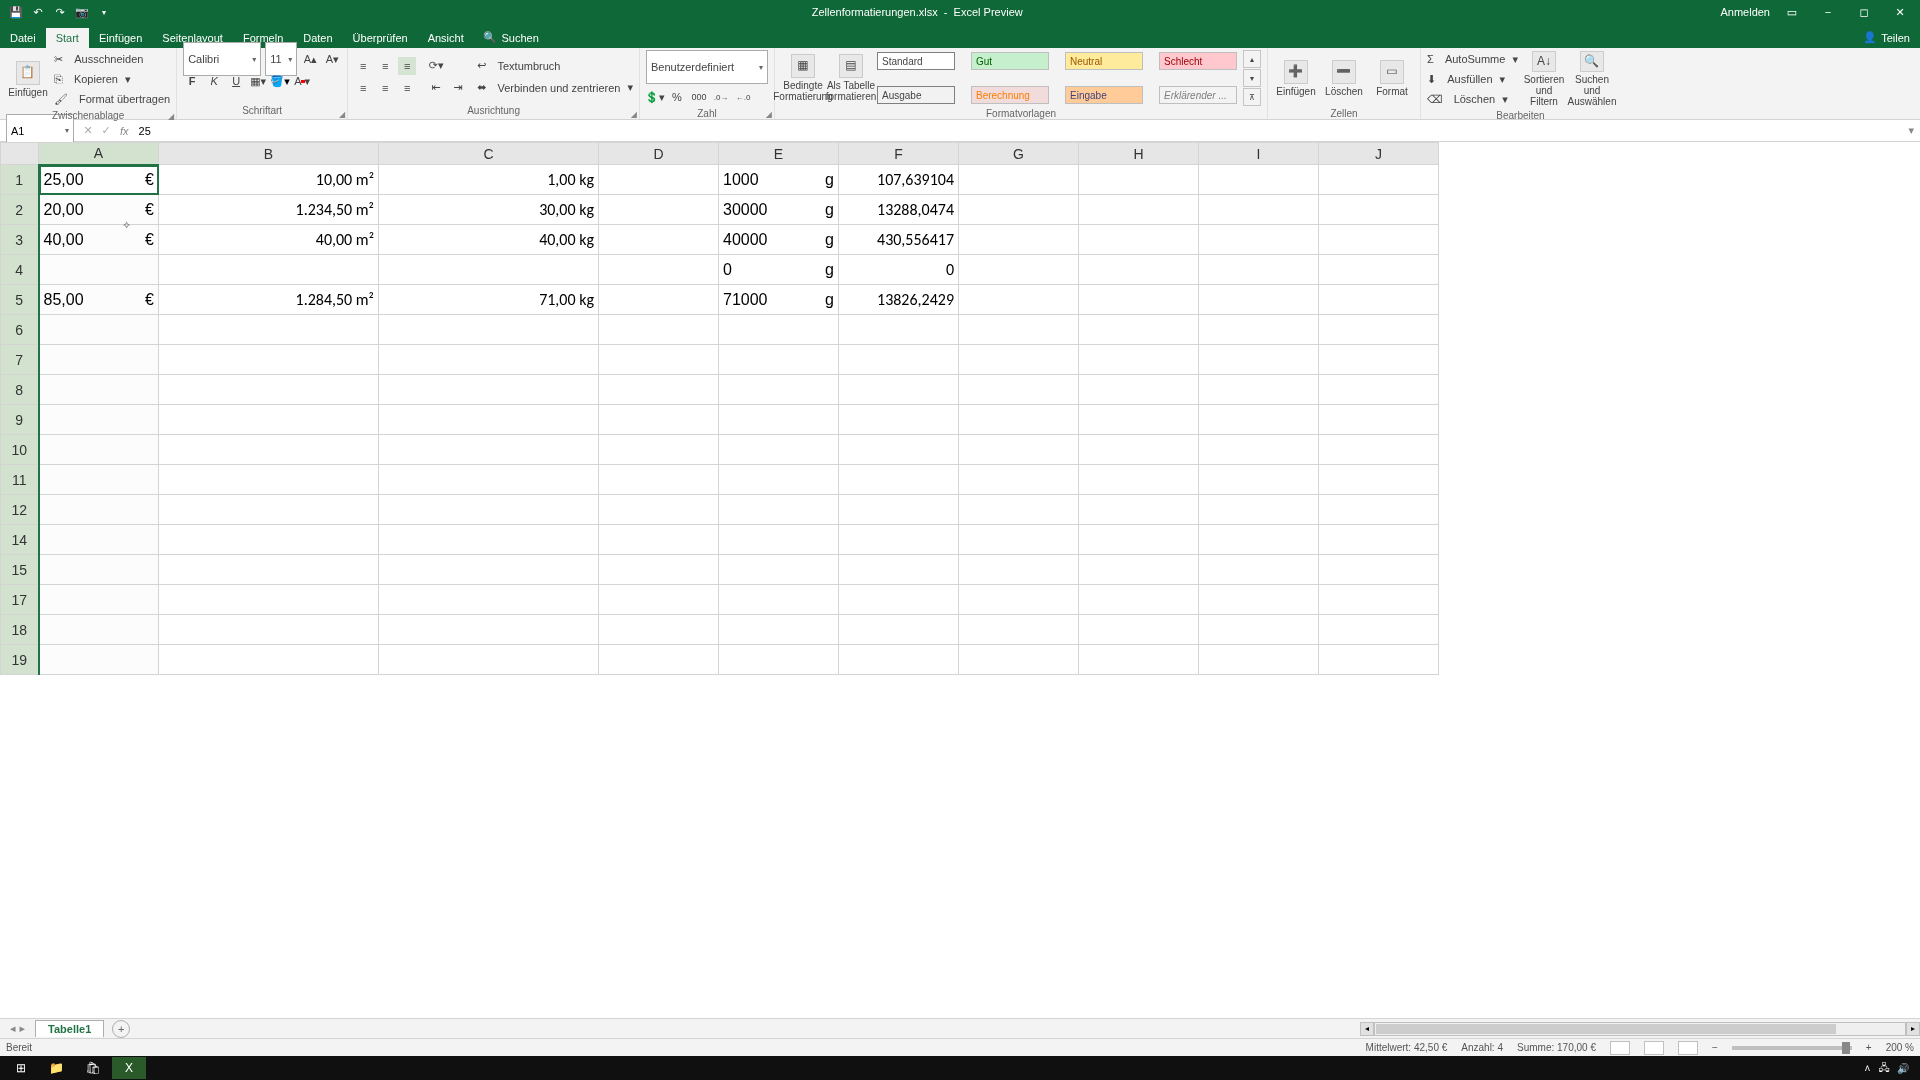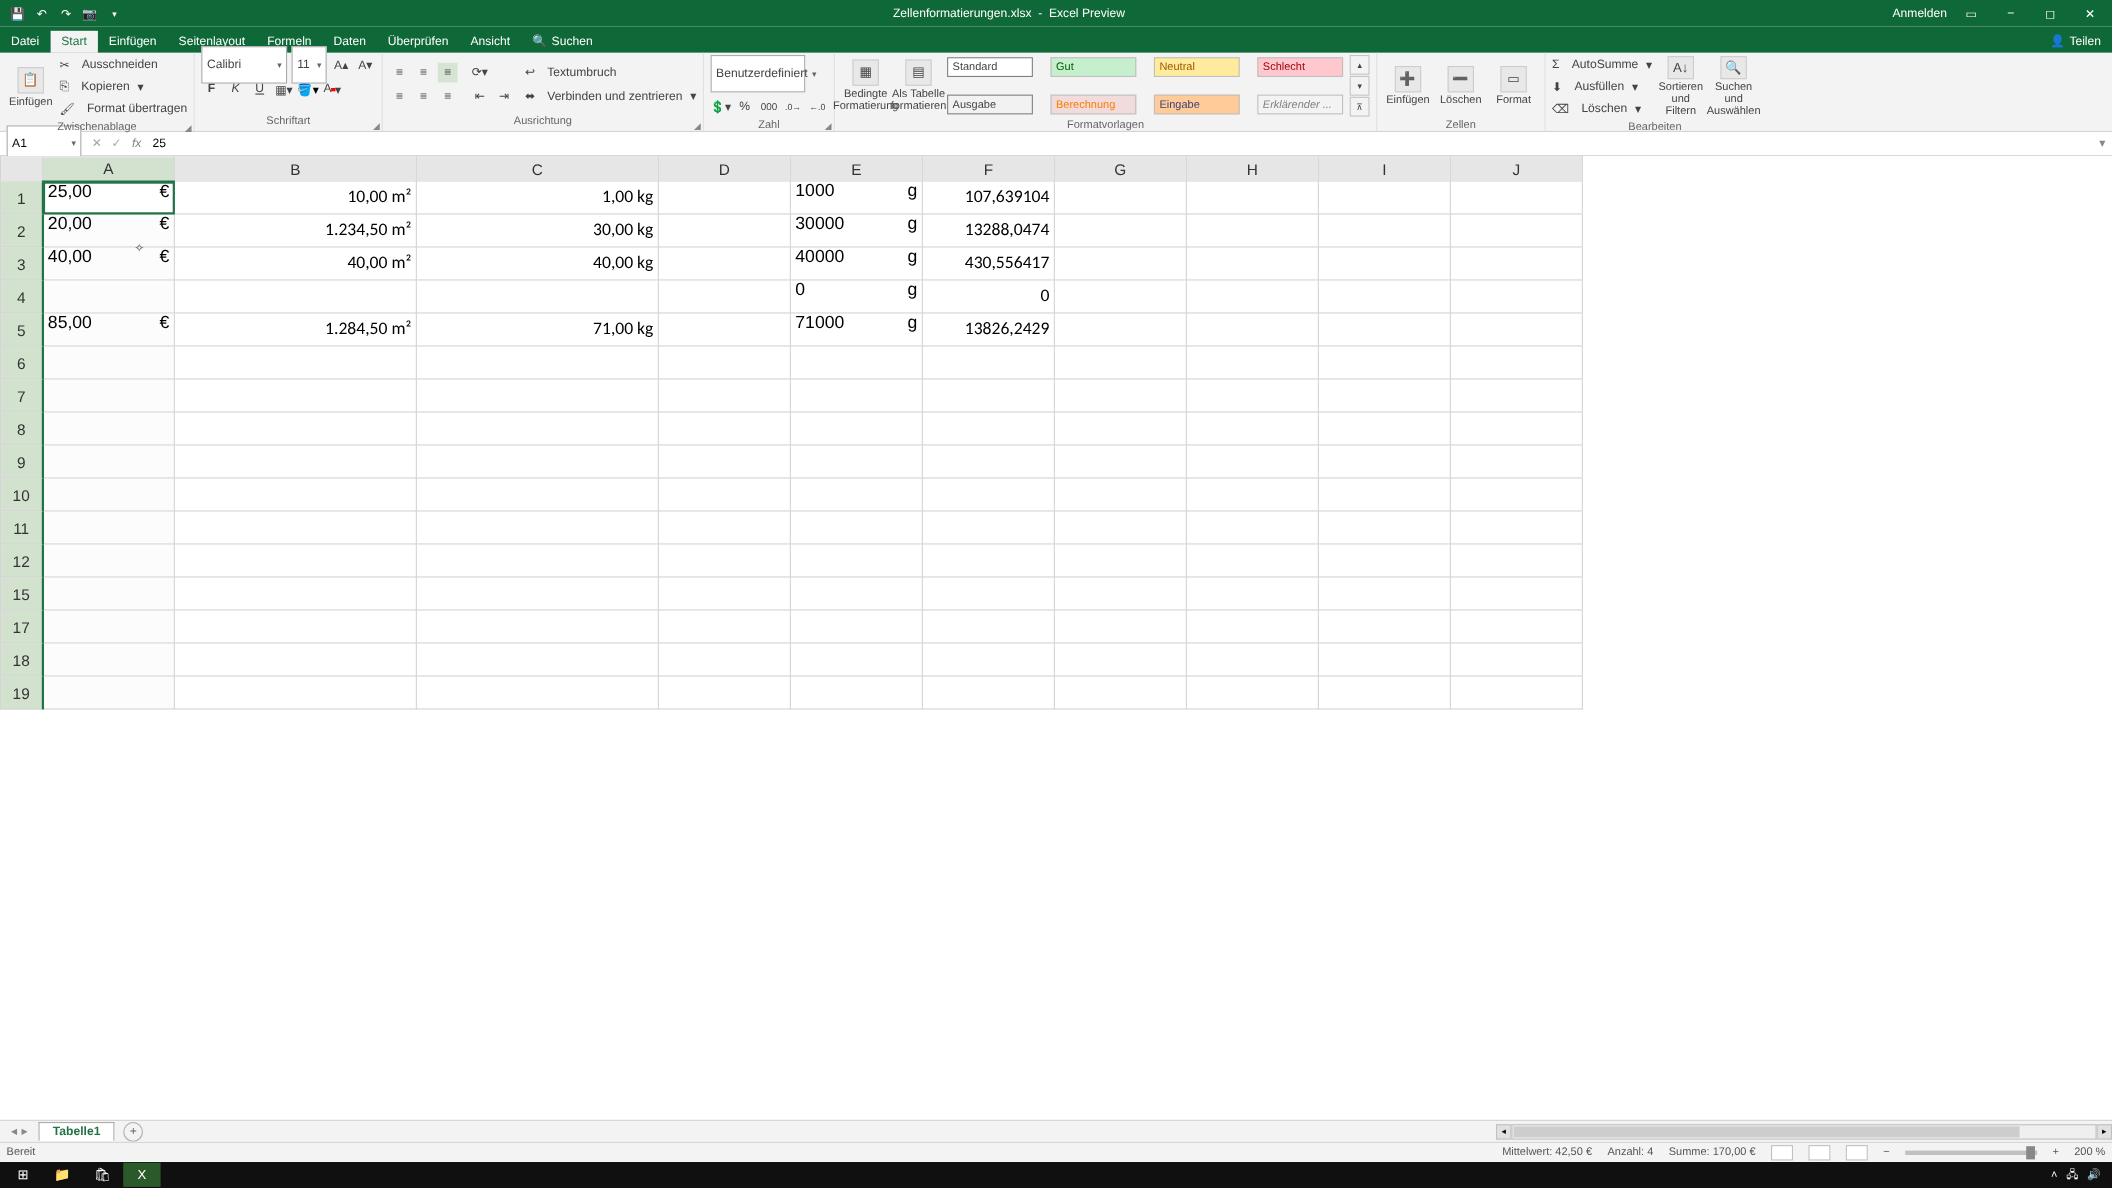--- a/index.html
+++ b/index.html
@@ -48,21 +48,21 @@
 .gridwrap { position: absolute; top: 142px; bottom: 38px; left: 0; right: 0; overflow: hidden; background: #fff; }
 .grid { border-collapse: collapse; table-layout: fixed; }
 .grid th, .grid td { border: 1px solid #d4d4d4; font-size: 16px; height: 30px; }
 .grid thead th { background: #e6e6e6; font-weight: normal; text-align: center; height: 22px; font-size: 14px; color: #333; position: relative; }
 .grid thead th.sel { background: #d3e2cf; border-bottom: 2px solid #217346; }
 .grid .corner { width: 38px; background: #e6e6e6; }
 .grid tbody th { width: 38px; background: #e6e6e6; text-align: center; font-weight: normal; font-size: 14px; color: #333; }
 .grid tbody th.sel { background: #d3e2cf; border-right: 2px solid #217346; }
 .grid td { padding: 0 4px; font-family: Calibri, sans-serif; position: relative; }
 .grid td.r { text-align: right; }
-.grid td .cellflex { display: flex; justify-content: space-between; height: 100%; }
+.grid td .cellflex { display: flex; justify-content: space-between; align-items: center; height: 100%; }
 .colA-sel { background: rgba(180,200,180,0.06); }
 .activecell { outline: 2px solid #217346; outline-offset: -2px; background: #fff !important; }
 .col-A { width: 120px; } .col-B { width: 220px; } .col-C { width: 220px; }
 .col-D { width: 120px; } .col-E { width: 120px; } .col-F { width: 120px; }
 .col-G { width: 120px; } .col-H { width: 120px; } .col-I { width: 120px; } .col-J { width: 120px; }
 .cursor-plus { position:absolute; left:122px; top:77px; font-size:11px; color:#555; pointer-events:none;}
 
 
 .sheetbar { position: absolute; bottom: 18px; left: 0; right: 0; height: 20px; background: #f3f3f3; border-top: 1px solid #d4d4d4; display: flex; align-items: center; font-size: 11px; }
 .sheetbar .nav { display: flex; gap: 4px; padding: 0 10px; color: #888; }
@@ -199,21 +199,21 @@
       <div style="display:flex;flex-direction:column;gap:4px;margin-left:6px;">
         <div class="smrow"><span>↩</span>&nbsp;<span>Textumbruch</span></div>
         <div class="smrow"><span>⬌</span>&nbsp;<span>Verbinden und zentrieren</span>&nbsp;▾</div>
       </div>
     </div>
     <div class="label"><span>Ausrichtung</span><span class="dl">◢</span></div>
   </div>
 
   <div class="rgroup">
     <div class="body" style="flex-direction:column;align-items:flex-start;gap:4px;">
-      <div class="combo" style="width:86px;">
+      <div class="combo" style="width:122px;">
           <span>Benutzerdefiniert</span>
           <span class="caret">▾</span>
         </div>
       <div class="smrow">
         <span class="smbtn">💲▾</span>
         <span class="smbtn">%</span>
         <span class="smbtn" style="font-size:9px;">000</span>
         <span class="smbtn" style="font-size:8px;">.0→</span>
         <span class="smbtn" style="font-size:8px;">←.0</span>
       </div>
@@ -504,20 +504,33 @@
           <td class="col-D"></td>
           <td class="col-E"></td>
           <td class="col-F"></td>
           <td class="col-G"></td>
           <td class="col-H"></td>
           <td class="col-I"></td>
           <td class="col-J"></td>
         </tr>
         <tr>
           <th class="sel">12</th>
+          <td class="col-A colA-sel"></td>
+          <td class="col-B"></td>
+          <td class="col-C"></td>
+          <td class="col-D"></td>
+          <td class="col-E"></td>
+          <td class="col-F"></td>
+          <td class="col-G"></td>
+          <td class="col-H"></td>
+          <td class="col-I"></td>
+          <td class="col-J"></td>
+        </tr>
+        <tr>
+          <th class="sel">14</th>
           <td class="col-A colA-sel"></td>
           <td class="col-B"></td>
           <td class="col-C"></td>
           <td class="col-D"></td>
           <td class="col-E"></td>
           <td class="col-F"></td>
           <td class="col-G"></td>
           <td class="col-H"></td>
           <td class="col-I"></td>
           <td class="col-J"></td>

